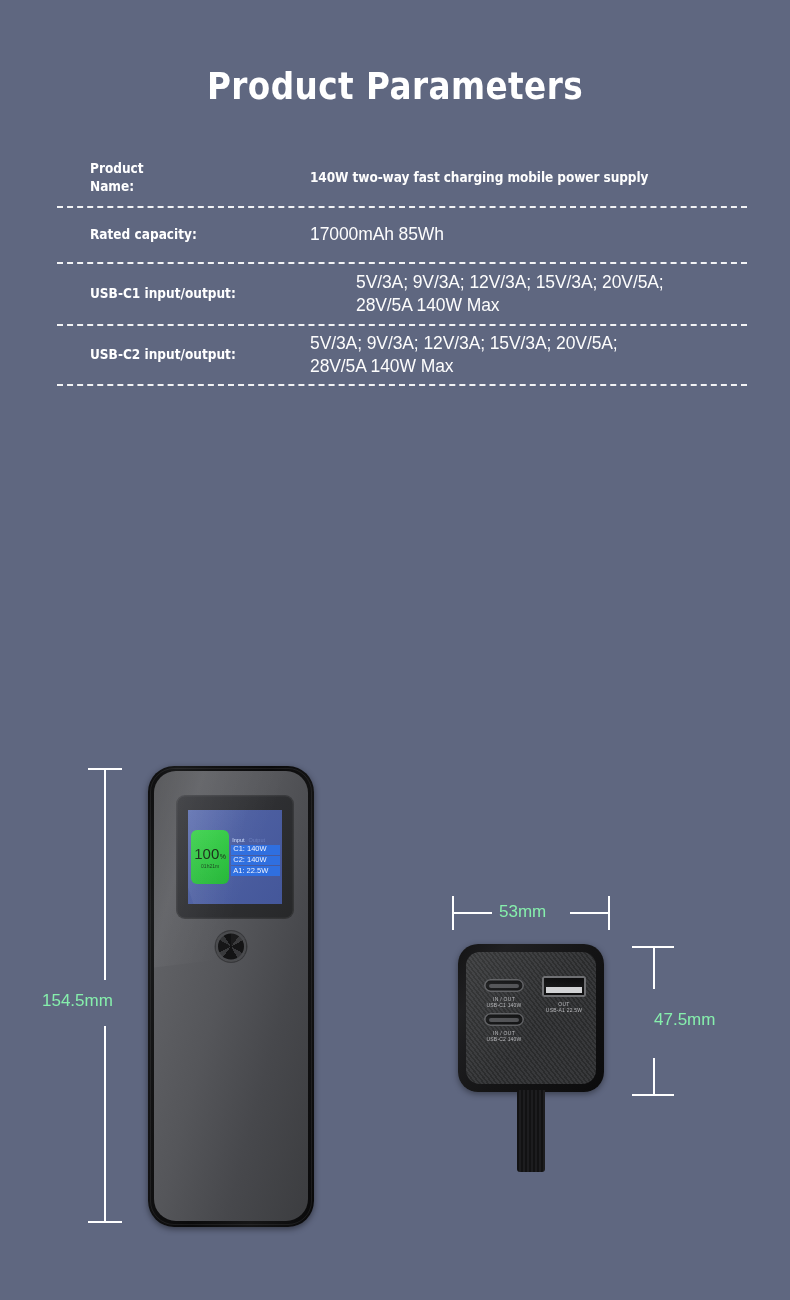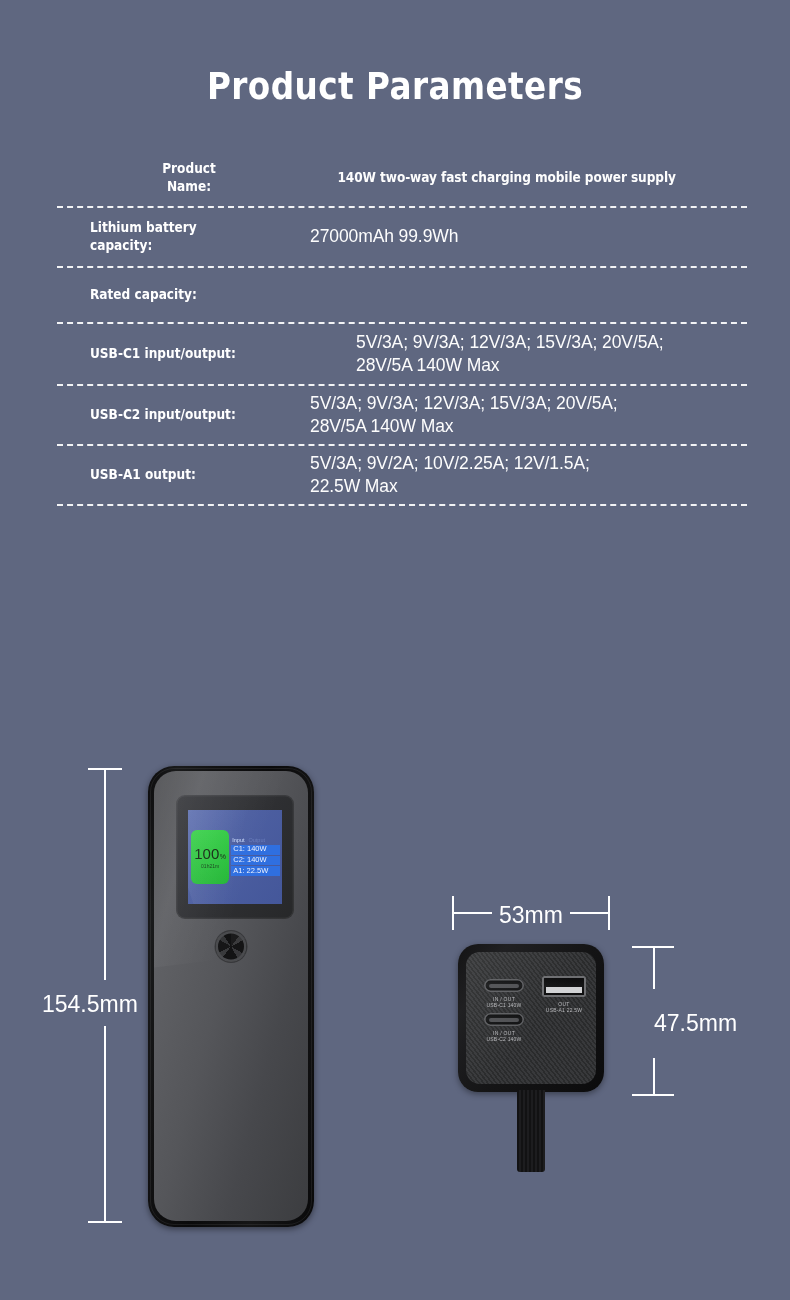--- a/index.html
+++ b/index.html
@@ -58,35 +58,35 @@
     color:#fdfdfd;
     letter-spacing:-0.1px;
   }
   .spec-value.small-bold {
     font-family:"DejaVu Sans", sans-serif;
     font-weight:bold;
     font-size:13.5px;
     transform:scaleX(0.9);
     transform-origin:left center;
   }
-  .r0 { height:58px;text-align:center; }
+  .r0 { height:58px; }
   .r1 { height:60px; }
   .r2 { height:56px;justify-content:space-between; }
   .r3 { height:62px;gap:46px; }
   .r4 { height:60px;justify-content:space-between; }
   .r5 { height:60px; }
   .r6 { height:58px; }
 
   
   .dim-line { position:absolute; background:#ffffff; }
   .dim-label {
     position:absolute;
     font-family:"Liberation Sans", sans-serif;
-    font-size:23px;
-    color:#ffffff;
+    font-size:17px;
+    color:#86efac;
     white-space:nowrap;
   }
 
   
   .device-front {
     position:absolute;
     left:148px; top:766px;
     width:166px; height:461px;
     border-radius:26px;
     background:
@@ -288,32 +288,26 @@
 <div class="spec-table">
 
   <div class="spec-row r0">
     <div class="spec-label">
       <span>Product</span><br>
       <span>Name:</span>
     </div>
     <div class="spec-value small-bold">140W two-way fast charging mobile power supply</div>
   </div>
 
-  <div class="spec-row r1">
-    <div class="spec-label">
-      <span>Lithium battery</span><br>
-      <span>capacity:</span>
-    </div>
-    <div class="spec-value">27000mAh  99.9Wh</div>
-  </div>
 
   <div class="spec-row r2">
     <div class="spec-label">
       <span>Rated capacity:</span>
     </div>
+    <div class="spec-value">17000mAh  85Wh</div>
   </div>
 
   <div class="spec-row r3">
     <div class="spec-label">
       <span>USB-C1 input/output:</span>
     </div>
     <div class="spec-value">
       <span>5V/3A; 9V/3A; 12V/3A; 15V/3A; 20V/5A;</span><br>
       <span>28V/5A 140W Max</span>
     </div>
@@ -322,29 +316,20 @@
   <div class="spec-row r4">
     <div class="spec-label">
       <span>USB-C2 input/output:</span>
     </div>
     <div class="spec-value">
       <span>5V/3A; 9V/3A; 12V/3A; 15V/3A; 20V/5A;</span><br>
       <span>28V/5A 140W Max</span>
     </div>
   </div>
 
-  <div class="spec-row r5">
-    <div class="spec-label">
-      <span>USB-A1 output:</span>
-    </div>
-    <div class="spec-value">
-      <span>5V/3A; 9V/2A; 10V/2.25A; 12V/1.5A;</span><br>
-      <span>22.5W Max</span>
-    </div>
-  </div>
 
 
 </div>
 
 <div class="dim-line" style="left:88px; top:768px; width:34px; height:2px;"></div>
 <div class="dim-line" style="left:104px; top:768px; width:2px; height:212px;"></div>
 <div class="dim-label" style="left:42px; top:991px;">154.5mm</div>
 <div class="dim-line" style="left:104px; top:1026px; width:2px; height:196px;"></div>
 <div class="dim-line" style="left:88px; top:1221px; width:34px; height:2px;"></div>
 

